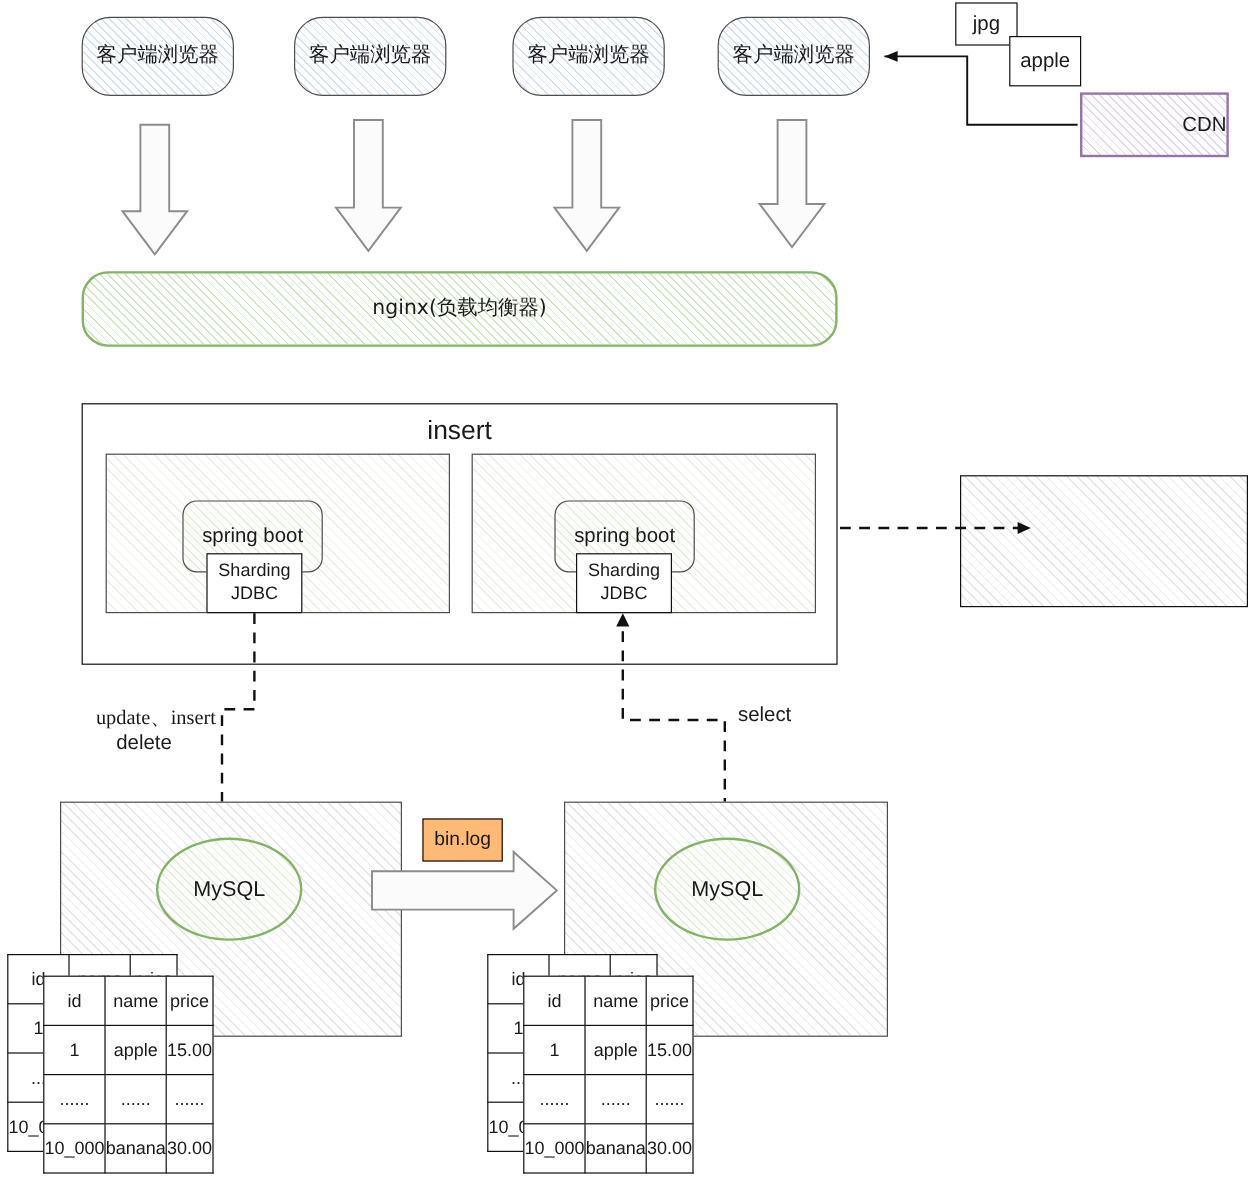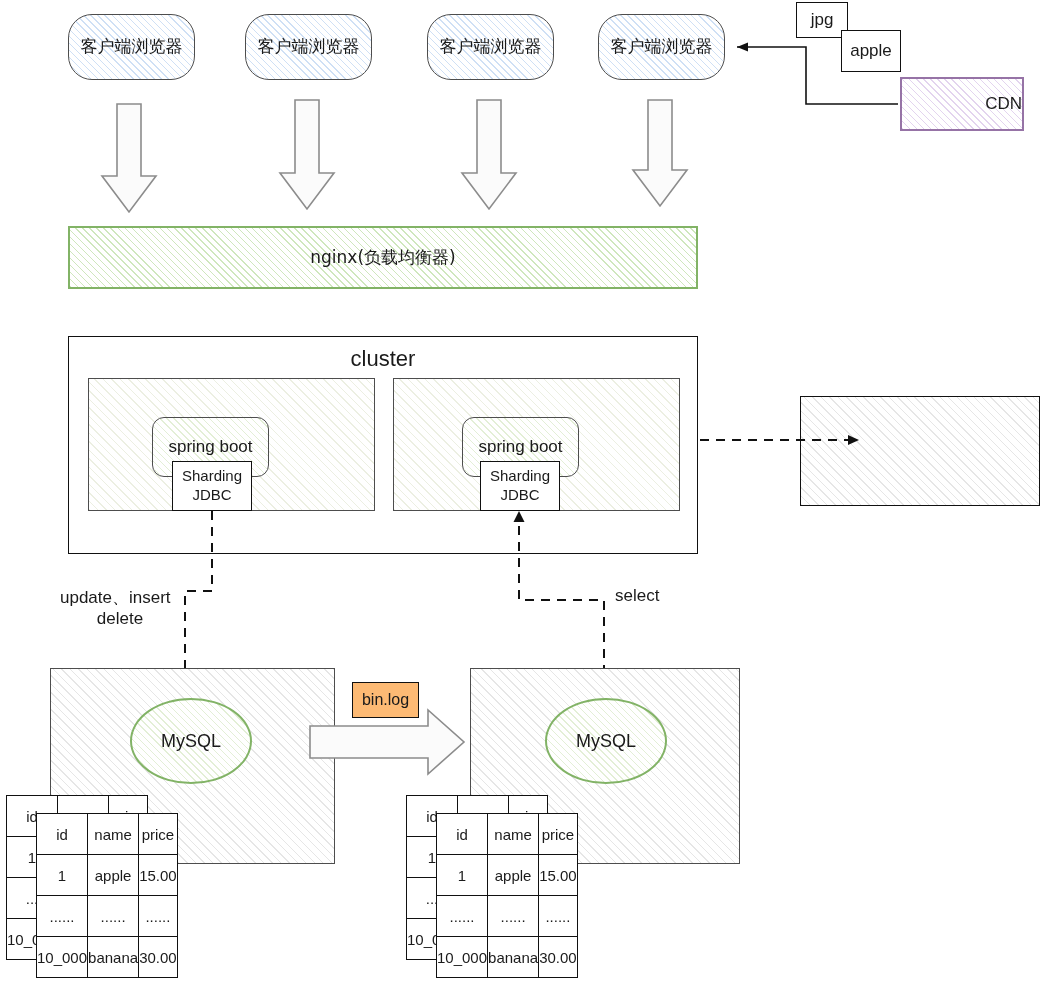--- a/index.html
+++ b/index.html
@@ -113,26 +113,26 @@
 
   <svg class="edge" style="left:0px;top:0px;width:1041px;height:981px;">
     <g fill="#fbfbfb" stroke="#8c8c8c" stroke-width="1.6">
       <path d="M 117 104 L 141 104 L 141 176 L 156 176 L 129 212 L 102 176 L 117 176 Z"></path>
       <path d="M 295 100 L 319 100 L 319 173 L 334 173 L 307 209 L 280 173 L 295 173 Z"></path>
       <path d="M 477 100 L 501 100 L 501 173 L 516 173 L 489 209 L 462 173 L 477 173 Z"></path>
       <path d="M 648 100 L 672 100 L 672 170 L 687 170 L 660 206 L 633 170 L 648 170 Z"></path>
     </g>
   </svg>
 
-  <div class="node hatch-green b-green label-cjk" style="left:68px;top:226px;width:630px;height:63px;font-size:17px;">
+  <div class="node hatch-green b-green label-cjk" style="left:68px;top:226px;width:630px;height:63px;font-size:17px;border-radius:22px;">
     <span>nginx(负载均衡器)</span>
   </div>
 
   <div class="node b-black" style="left:68px;top:336px;width:630px;height:218px;background:#ffffff;"></div>
-  <div class="cluster-title" style="left:68px;top:346px;width:630px;text-align:center;">cluster</div>
+  <div class="cluster-title" style="left:68px;top:346px;width:630px;text-align:center;">insert</div>
 
   <div class="node hatch-cream b-dark" style="left:88px;top:378px;width:287px;height:133px;"></div>
   <div class="node hatch-greenlight b-dark r-md springboot" style="left:152px;top:417px;width:117px;height:60px;">
     <span>spring boot</span>
   </div>
   <div class="node b-black sharding" style="left:172px;top:461px;width:80px;height:50px;flex-direction:column;">
     <span>Sharding</span>
     <span>JDBC</span>
   </div>
 
@@ -149,21 +149,21 @@
 
   <svg class="edge" style="left:0px;top:0px;width:1041px;height:981px;">
     <path d="M 700 440 L 852 440" fill="none" stroke="#111111" stroke-width="2" stroke-dasharray="9 7"></path>
     <path d="M 859 440 l -11 -5 l 0 10 z" fill="#111111"></path>
   </svg>
 
   <svg class="edge" style="left:0px;top:0px;width:1041px;height:981px;">
     <path d="M 212 511 L 212 591 L 185 591 L 185 690" fill="none" stroke="#111111" stroke-width="2" stroke-dasharray="9 7"></path>
     <path d="M 185 697 l -5.5 -11 l 11 0 z" fill="#111111"></path>
   </svg>
-  <div class="txt" style="left:60px;top:586px;text-align:left;width:120px;">update、insert</div>
+  <div class="txt" style="left:60px;top:586px;text-align:right;width:120px;font-family:Liberation Serif, serif;">update、insert</div>
   <div class="txt" style="left:60px;top:609px;text-align:center;width:120px;">delete</div>
 
   <svg class="edge" style="left:0px;top:0px;width:1041px;height:981px;">
     <path d="M 604 690 L 604 600 L 519 600 L 519 518" fill="none" stroke="#111111" stroke-width="2" stroke-dasharray="9 7"></path>
     <path d="M 519 511 l -5.5 11 l 11 0 z" fill="#111111"></path>
   </svg>
   <div class="txt" style="left:615px;top:586px;">select</div>
 
   <div class="node hatch-gray b-dark" style="left:50px;top:668px;width:285px;height:196px;"></div>
   <div class="node ellipse hatch-greenlight b-green" style="left:130px;top:698px;width:122px;height:86px;font-size:18px;">

